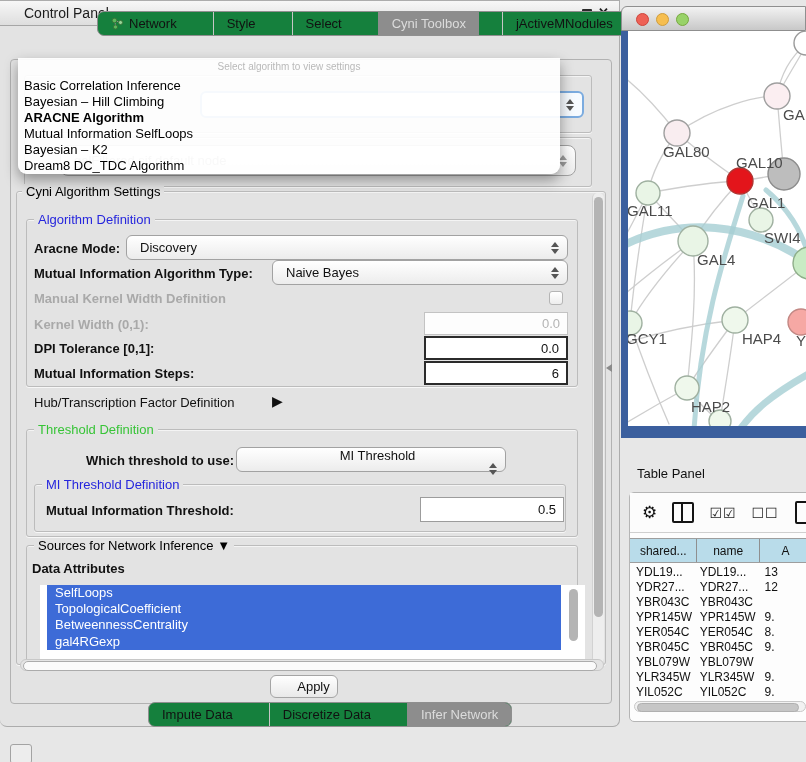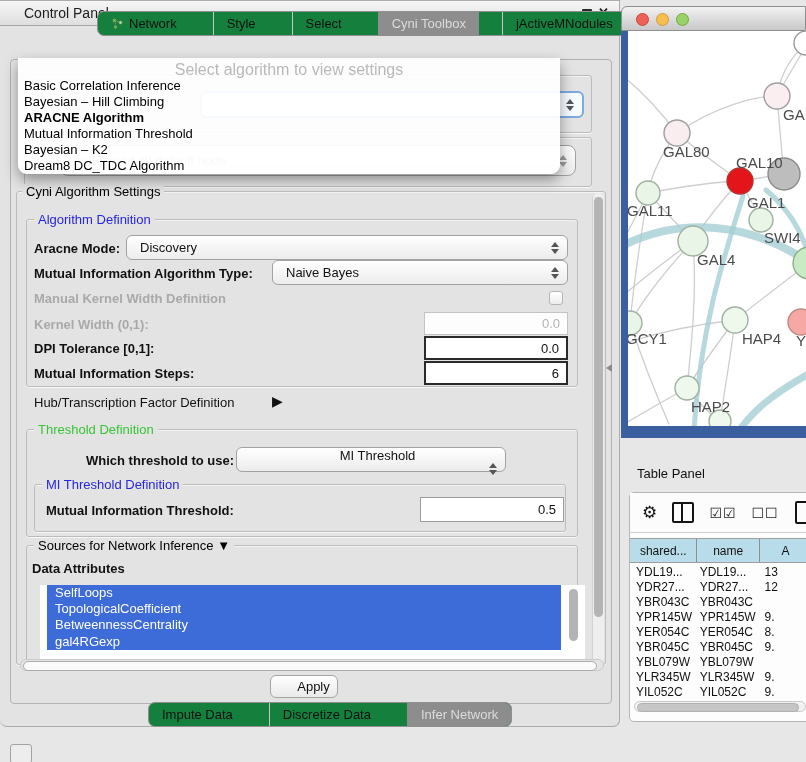--- a/index.html
+++ b/index.html
@@ -40,21 +40,21 @@
   .stepper .dn{border-top:5px solid #555;}
 
   .fld{display:flex;align-items:center;justify-content:flex-end;background:#fff;border:1px solid #9c9c9c;font-size:13px;padding:0 7px;color:#111;}
   .fld.hard{border:2px solid #2b2b2b;}
   .fld.off{border:1px solid #c3c3c3;color:#b3b3b3;background:#fdfdfd;}
 
   .cb{width:14px;height:14px;border:1px solid #b5b5b5;border-radius:3px;background:linear-gradient(#fff,#ededed);}
 
   
   #algo-popup{left:18px;top:57px;width:542px;height:116px;background:rgba(255,255,255,0.93);border-radius:0 0 9px 9px;box-shadow:0 6px 14px rgba(0,0,0,0.38);z-index:6;}
-  #algo-head{text-align:center;font-size:16px;color:#b9b9b9;padding-top:3px;height:17px;}
+  #algo-head{text-align:center;font-size:10px;color:#b9b9b9;padding-top:3px;height:17px;}
   #algo-list{list-style:none;margin:0;padding:0;}
   #algo-list li{font-size:13px;color:#000;line-height:15.9px;padding-left:6px;white-space:nowrap;}
   #algo-list li.sel{font-weight:bold;}
 
   
   .vtrack{background:#eeeeee;border-left:1px solid #d2d2d2;border-radius:5px;}
   .vthumb{background:#b4b4b4;border-radius:5px;}
   .htrack{background:#e4e4e4;border:1px solid #c8c8c8;border-radius:6px;}
   .hthumb{background:#fafafa;border:1px solid #ababab;border-radius:5px;}
 
@@ -146,21 +146,21 @@
           <i class="dn" style="border-top-color:#9b9b9b;"></i>
         </span>
     </div>
 
     <div class="abs" id="algo-popup">
       <div id="algo-head">Select algorithm to view settings</div>
       <ul id="algo-list">
           <li class="">Basic Correlation Inference</li>
           <li class="">Bayesian – Hill Climbing</li>
           <li class="sel">ARACNE Algorithm</li>
-          <li class="">Mutual Information Threshold</li>
+          <li class="">Mutual Information SelfLoops</li>
           <li class="">Bayesian – K2</li>
           <li class="">Dream8 DC_TDC Algorithm</li>
         </ul>
     </div>
 
     <div class="abs grp" style="left:16px;top:190px;width:590px;height:474px;"></div>
     <span class="abs grp-title" style="left:22px;top:183px;">Cyni Algorithm Settings</span>
 
     <div class="abs vtrack" style="left:592px;top:192px;width:12px;height:470px;">
       <div class="vthumb" style="position:absolute;left:1px;top:4px;width:9px;height:420px;"></div>

